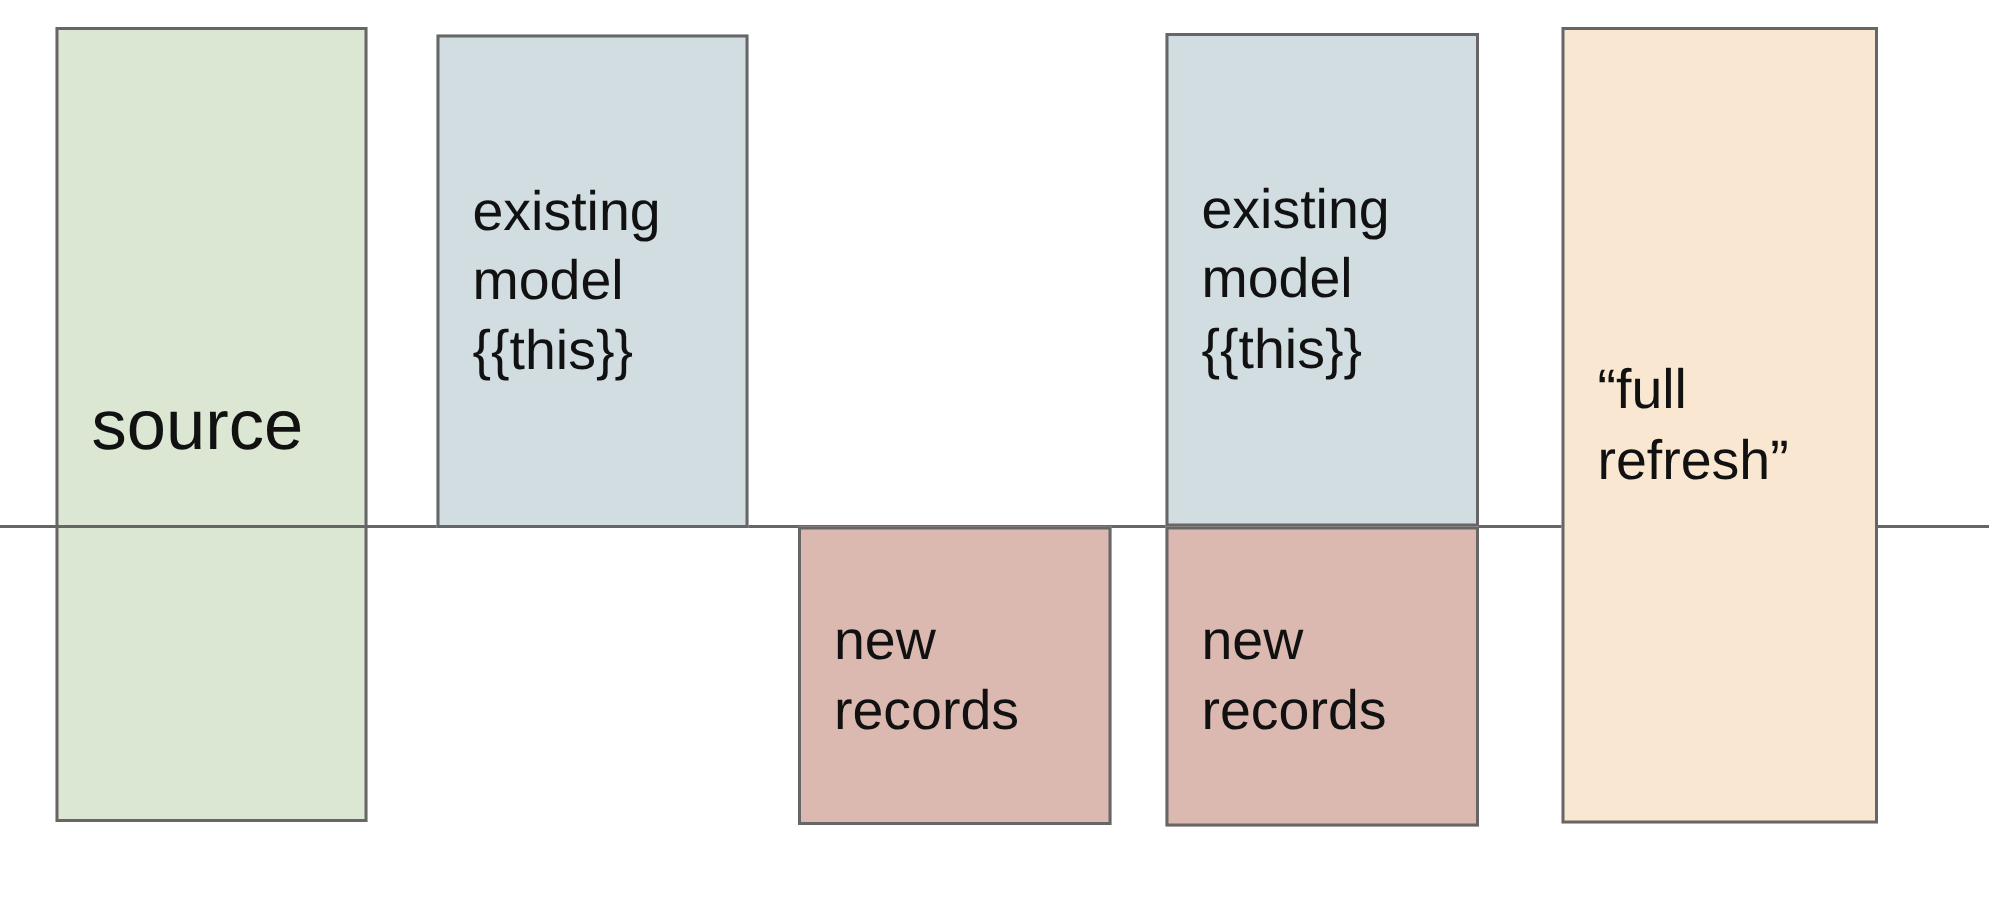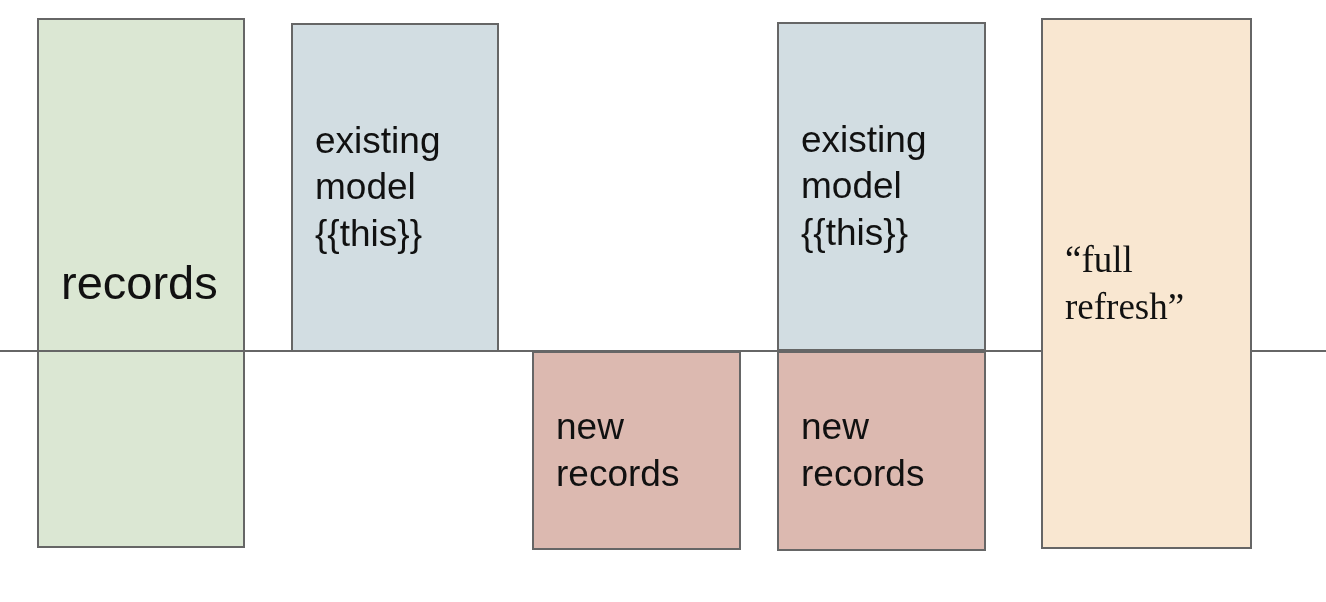--- a/index.html
+++ b/index.html
@@ -36,31 +36,31 @@
     font-size: 37px;
     line-height: 1.26;
     letter-spacing: 0px;
   }
   .box .label { display: block; }
   .b-source   { left: 37px;   top: 18px;  width: 208px; height: 530px; z-index: 1; font-size: 47px; }
   .b-model1   { left: 291px;  top: 23px;  width: 208px; height: 329px; z-index: 3; }
   .b-records1 { left: 532px;  top: 351px; width: 209px; height: 199px; z-index: 3; }
   .b-model2   { left: 777px;  top: 22px;  width: 209px; height: 329px; z-index: 3; }
   .b-records2 { left: 777px;  top: 351px; width: 209px; height: 200px; z-index: 3; }
-  .b-refresh  { left: 1041px; top: 18px;  width: 211px; height: 531px; z-index: 4; font-family: Liberation Serif, serif; }
+  .b-refresh  { left: 1041px; top: 18px;  width: 211px; height: 531px; z-index: 4; }
 </style>
 </head>
 <body>
 
 <div class="canvas">
 
   <div class="hline" style="background-color: rgb(102, 102, 102);"></div>
 
   <div class="box b-source" style="background-color: rgb(219, 231, 211);">
-    <span class="label">records</span>
+    <span class="label">source</span>
   </div>
 
   <div class="box b-model1" style="background-color: rgb(210, 221, 226);">
     <span class="label">existing model {{this}}</span>
   </div>
 
   <div class="box b-records1" style="background-color: rgb(220, 185, 176);">
     <span class="label">new records</span>
   </div>
 

